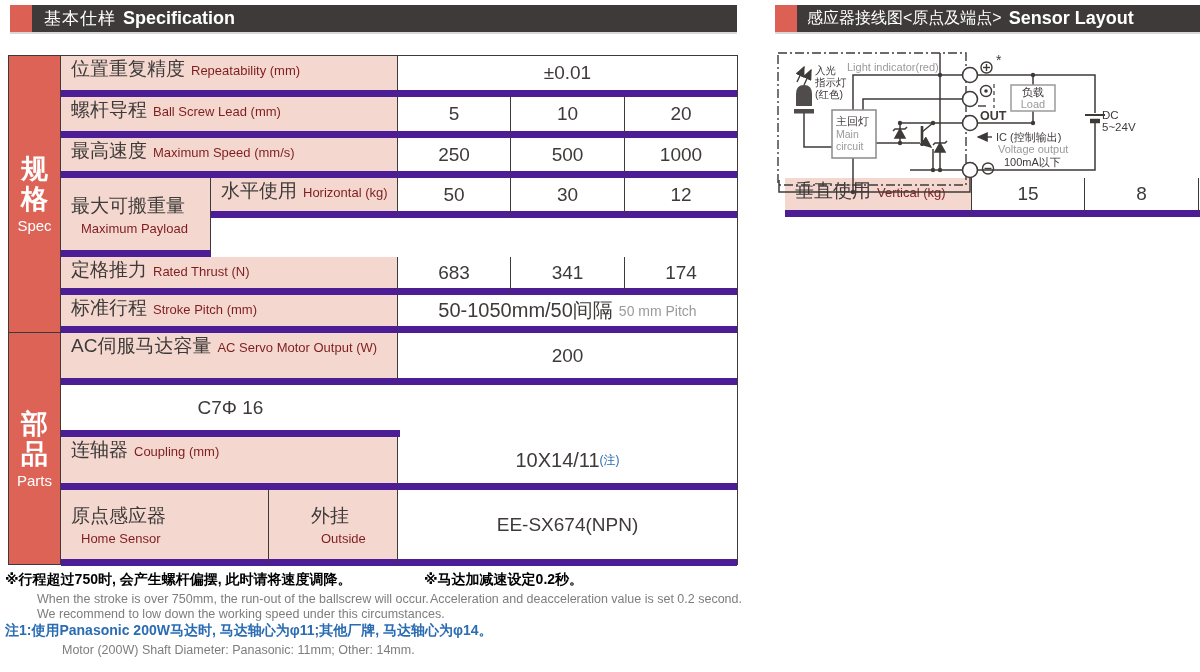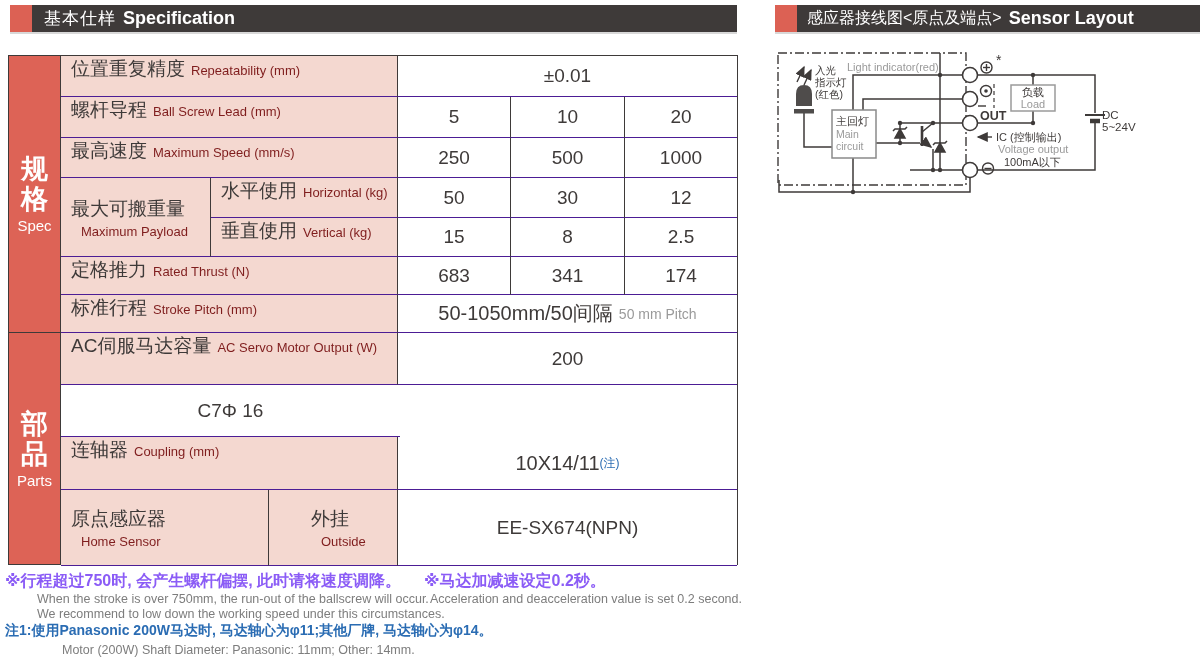--- a/index.html
+++ b/index.html
@@ -21,35 +21,35 @@
          border:1px solid #3e3a39; background:#fff; }
   .side { position:absolute; left:0; width:52px; background:#dd6356; color:#fff;
           border-right:1px solid #3e3a39; display:flex; flex-direction:column;
           align-items:center; justify-content:center; }
   .side .c { font-size:27px; font-weight:bold; line-height:30px; }
   .side .e { font-size:15px; margin-top:3px; }
   #side-spec { top:0; height:277px; border-bottom:1px solid #3e3a39; }
   #side-parts { top:277px; height:231px; }
   .rows { position:absolute; left:52px; top:0; width:676px; }
   .row { display:flex; width:100%; }
-  .cell { border-right:1px solid #3e3a39; border-bottom:1px solid #4c1d95; }
+  .cell { border-right:1px solid #3e3a39; border-bottom:7px solid #4c1d95; }
   .lbl { background:#f4d8d0; display:flex; align-items:baseline; padding-left:10px; }
   .lbl .zh { font-size:19px; color:#3e3a39; font-weight:500; white-space:nowrap; }
   .lbl .en { font-size:13px; color:#7f1d1d; margin-left:6px; white-space:nowrap; }
   .lbl.stack { flex-direction:column; justify-content:center; align-items:flex-start; }
   .lbl.stack .en { margin-left:10px; margin-top:2px; }
   .val { display:flex; align-items:center; justify-content:center;
          font-size:19px; color:#3e3a39; background:#fff; }
   .w-lbl { width:337px; } .w-v1 { width:113px; } .w-v2 { width:114px; }
   .w-v3 { width:112px; border-right:none; } .w-vall { width:339px; border-right:none; }
   .gray-sm { font-size:14px; color:#9a9a9a; margin-left:6px; }
   sup.note-ref { color:#2a6cb3; font-size:12px; vertical-align:super; }
 
   
-  .note-red  { position:absolute; color:#8b5cf6; font-size:16px; font-weight:bold; white-space:nowrap; }
+  .note-red  { position:absolute; color:#000000; font-size:14px; font-weight:bold; white-space:nowrap; }
   .note-blue { position:absolute; color:#2a6cb3; font-size:14px; font-weight:bold; white-space:nowrap; }
   .note-gray { position:absolute; color:#7d7d7d; font-size:12.5px; white-space:nowrap; }
 
   
   #diagram { position:absolute; left:770px; top:40px; }
   text { font-family:"Liberation Sans","DejaVu Sans",sans-serif; }
 </style>
 </head>
 <body>
 
@@ -104,21 +104,21 @@
       <div class="cell val w-v1">250</div>
       <div class="cell val w-v2">500</div>
       <div class="cell val w-v3">1000</div>
     </div>
 
     <div class="row" style="height:79px">
       <div class="cell lbl stack" style="width:150px">
         <span class="zh">最大可搬重量</span>
         <span class="en">Maximum Payload</span>
       </div>
-      <div style="width:526px; display:flex; flex-direction:column;">
+      <div style="width:526px; display:flex; flex-direction:row;gap:48px;">
         <div class="row" style="height:40px">
           <div class="cell lbl" style="width:187px">
             <span class="zh">水平使用</span>
             <span class="en">Horizontal (kg)</span>
           </div>
           <div class="cell val w-v1">50</div>
           <div class="cell val w-v2">30</div>
           <div class="cell val w-v3">12</div>
         </div>
         <div class="row" style="height:39px">

